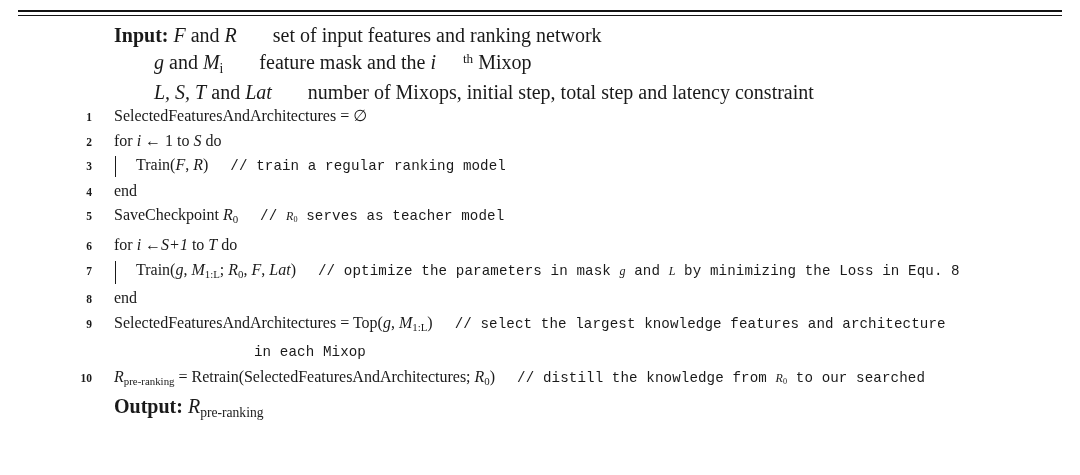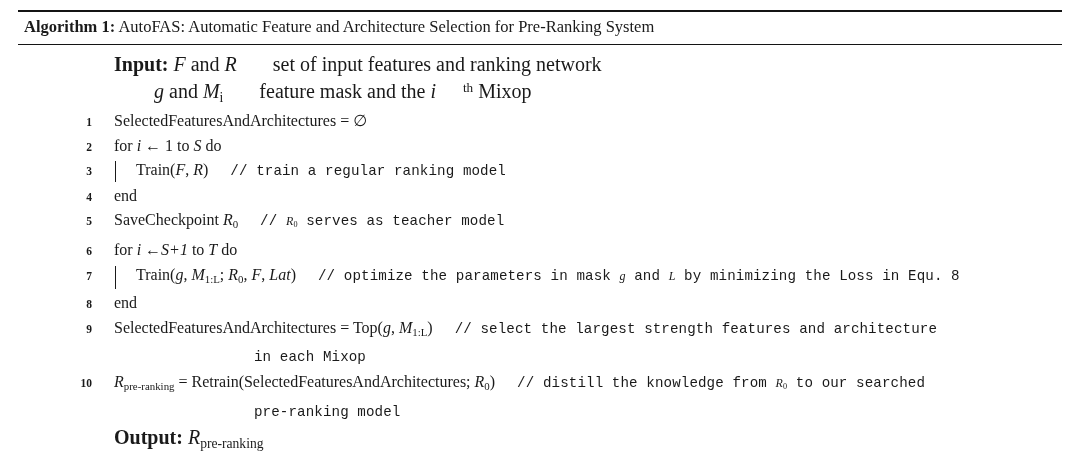--- a/index.html
+++ b/index.html
@@ -120,24 +120,20 @@
   .cont { padding-left: 140px; white-space: nowrap; margin-top: 16px; }
   .arrow { font-style: normal; }
 </style>
 </head>
 <body>
 
 <div class="algorithm">
 
   <div class="rule-top"></div>
 
-  <div class="caption">
-    <span class="lbl">Algorithm 1:</span>
-    <span>AutoFAS: Automatic Feature and Architecture Selection for Pre-Ranking System</span>
-  </div>
 
   <div class="rule-mid"></div>
 
   <div class="body">
 
     <div class="io">
       <span class="kw">Input:</span>
       <i class="v">F</i>
       <span>and</span>
       <i class="v">R</i>
@@ -148,20 +144,27 @@
     <div class="io sub">
       <i class="v">g</i>
       <span>and</span>
       <i class="v">M<sub>i</sub></i>
       <span class="gap"></span>
       <span>feature mask and the</span>
       <i class="v">i<sup>th</sup></i>
       <span>Mixop</span>
     </div>
 
+    <div class="io sub">
+      <i class="v">L, S, T</i>
+      <span>and</span>
+      <i class="v">Lat</i>
+      <span class="gap"></span>
+      <span>number of Mixops, initial step, total step and latency constraint</span>
+    </div>
 
     <div class="line">
       <span class="num">1</span>
       <span>SelectedFeaturesAndArchitectures</span>
       <span>=</span>
       <span>∅</span>
     </div>
 
     <div class="line">
       <span class="num">2</span>
@@ -215,37 +218,34 @@
       <span class="num">8</span>
       <span class="kwb">end</span>
     </div>
 
     <div class="line">
       <span class="num">9</span>
       <span>SelectedFeaturesAndArchitectures</span>
       <span>=</span>
       <span>Top</span><span>(<i class="v">g</i>, <i class="v">M<sub>1:L</sub></i>)</span>
       <span class="gap-sm"></span>
-      <span class="mono">// select the largest strength features and architecture</span>
+      <span class="mono">// select the largest knowledge features and architecture</span>
     </div>
     <div class="line">
       <span class="cont mono">in each Mixop</span>
     </div>
 
     <div class="line">
       <span class="num">10</span>
       <i class="v">R<sub>pre-ranking</sub></i>
       <span>=</span>
       <span>Retrain</span><span>(<span>SelectedFeaturesAndArchitectures</span>; <i class="v">R<sub>0</sub></i>)</span>
       <span class="gap-sm"></span>
       <span class="mono"><span>// distill the knowledge from</span> <i class="v">R<sub>0</sub></i> <span>to our searched</span></span>
     </div>
-    <div class="line">
-      <span class="cont mono">pre-ranking model</span>
-    </div>
 
     <div class="io outline">
       <span class="kw">Output:</span>
       <i class="v">R<sub>pre-ranking</sub></i>
     </div>
 
   </div>
 
 </div>
 

